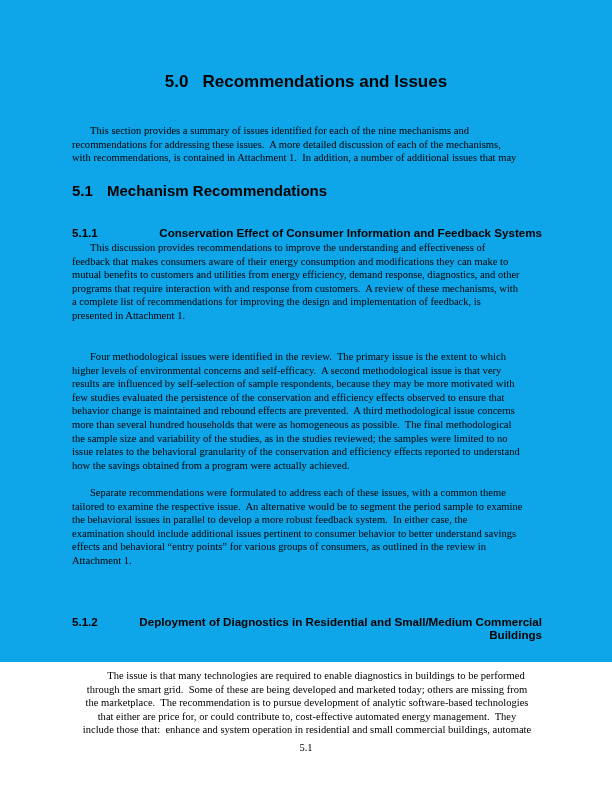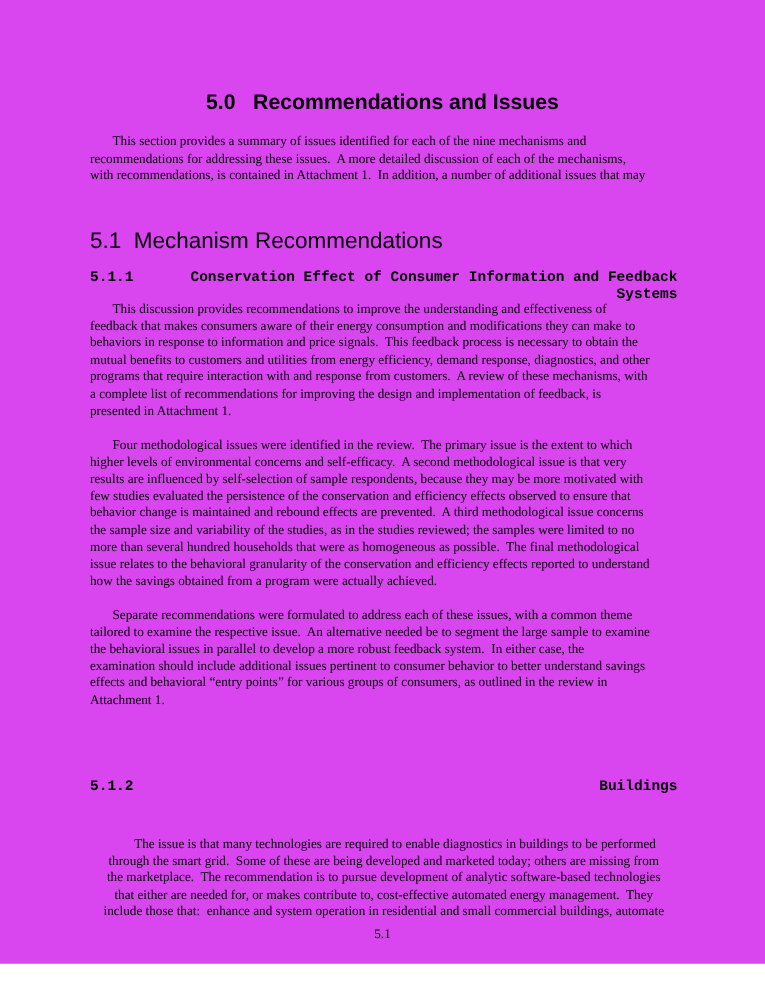--- a/index.html
+++ b/index.html
@@ -1,31 +1,31 @@
 <!DOCTYPE html>
 <html><head>
 <meta charset="utf-8">
 <style>
   html, body { margin: 0; padding: 0; background: #ffffff; }
   body { width: 612px; height: 792px; position: relative; overflow: hidden; }
-  .page { position: absolute; left: 0; top: 0; width: 612px; height: 771px; background: #d946ef; }
+  .page { position: absolute; left: 0; top: 0; width: 612px; height: 662px; background: #0ea5e9; }
   .h1 {
     position: absolute; left: 0; width: 612px; top: 72px; text-align: center;
     font-family: "Liberation Sans", sans-serif; font-weight: bold; font-size: 17px; color: #000;
     white-space: pre;
   }
   .h1 .num { margin-right: 14px; }
   .h2 {
     position: absolute; left: 72px; font-family: "Liberation Sans", sans-serif;
-    font-weight: normal; font-size: 18px; color: #000;
+    font-weight: bold; font-size: 15px; color: #000;
   }
   .h2 .num { display: inline-block; width: 35px; }
   .h3 {
-    position: absolute; left: 72px; width: 470px; font-family: Liberation Mono, monospace;
-    font-weight: bold; font-size: 11.6px; color: #000; line-height: 13px;
+    position: absolute; left: 72px; width: 470px; font-family: Liberation Sans, sans-serif;
+    font-weight: bold; font-size: 11.6px; color: #000; line-height: 13px; margin-top: 10px;
   }
   .h3 .num { position: absolute; left: 0; top: 0; }
   .h3 .txt { display: block; margin-left: 48px; text-align: right; }
   .para {
     position: absolute; left: 72px; width: 470px;
     font-family: "Liberation Serif", serif; font-size: 10.55px; line-height: 13.6px; color: #000;
   }
   .para .line { display: block; white-space: pre; height: 13.6px; }
   .para .line.first { text-indent: 18px; }
   .footer {
@@ -33,74 +33,74 @@
     font-family: "Liberation Serif", serif; font-size: 10.5px; color: #000;
   }
 </style>
 </head>
 <body>
 
 <div class="page">
 
   <div class="h1"><span class="num">5.0</span><span>Recommendations and Issues</span></div>
 
-  <div class="para" style="top:107px;">
+  <div class="para" style="top:124px;">
     <span class="line first">This section provides a summary of issues identified for each of the nine mechanisms and</span>
     <span class="line">recommendations for addressing these issues.  A more detailed discussion of each of the mechanisms,</span>
     <span class="line">with recommendations, is contained in Attachment 1.  In addition, a number of additional issues that may</span>
   </div>
 
   <div class="h2" style="top:182px;">
     <span class="num">5.1</span><span>Mechanism Recommendations</span>
   </div>
 
   <div class="h3" style="top:216px;">
     <span class="num">5.1.1</span>
     <span class="txt">Conservation Effect of Consumer Information and Feedback Systems</span>
   </div>
 
   <div class="para" style="top:241px;">
     <span class="line first">This discussion provides recommendations to improve the understanding and effectiveness of</span>
     <span class="line">feedback that makes consumers aware of their energy consumption and modifications they can make to</span>
-    <span class="line">behaviors in response to information and price signals.  This feedback process is necessary to obtain the</span>
     <span class="line">mutual benefits to customers and utilities from energy efficiency, demand response, diagnostics, and other</span>
     <span class="line">programs that require interaction with and response from customers.  A review of these mechanisms, with</span>
     <span class="line">a complete list of recommendations for improving the design and implementation of feedback, is</span>
     <span class="line">presented in Attachment 1.</span>
   </div>
 
   <div class="para" style="top:350px;">
     <span class="line first">Four methodological issues were identified in the review.  The primary issue is the extent to which</span>
     <span class="line">higher levels of environmental concerns and self-efficacy.  A second methodological issue is that very</span>
     <span class="line">results are influenced by self-selection of sample respondents, because they may be more motivated with</span>
     <span class="line">few studies evaluated the persistence of the conservation and efficiency effects observed to ensure that</span>
     <span class="line">behavior change is maintained and rebound effects are prevented.  A third methodological issue concerns</span>
+    <span class="line">more than several hundred households that were as homogeneous as possible.  The final methodological</span>
     <span class="line">the sample size and variability of the studies, as in the studies reviewed; the samples were limited to no</span>
-    <span class="line">more than several hundred households that were as homogeneous as possible.  The final methodological</span>
     <span class="line">issue relates to the behavioral granularity of the conservation and efficiency effects reported to understand</span>
     <span class="line">how the savings obtained from a program were actually achieved.</span>
   </div>
 
   <div class="para" style="top:486px;">
     <span class="line first">Separate recommendations were formulated to address each of these issues, with a common theme</span>
-    <span class="line">tailored to examine the respective issue.  An alternative needed be to segment the large sample to examine</span>
+    <span class="line">tailored to examine the respective issue.  An alternative would be to segment the period sample to examine</span>
     <span class="line">the behavioral issues in parallel to develop a more robust feedback system.  In either case, the</span>
     <span class="line">examination should include additional issues pertinent to consumer behavior to better understand savings</span>
     <span class="line">effects and behavioral “entry points” for various groups of consumers, as outlined in the review in</span>
     <span class="line">Attachment 1.</span>
   </div>
 
-  <div class="h3" style="top:623px;">
+  <div class="h3" style="top:605px;">
     <span class="num">5.1.2</span>
+    <span class="txt">Deployment of Diagnostics in Residential and Small/Medium Commercial</span>
     <span class="txt">Buildings</span>
   </div>
 
   <div class="para" style="top:669px;text-align:center;">
     <span class="line first">The issue is that many technologies are required to enable diagnostics in buildings to be performed</span>
     <span class="line">through the smart grid.  Some of these are being developed and marketed today; others are missing from</span>
     <span class="line">the marketplace.  The recommendation is to pursue development of analytic software-based technologies</span>
-    <span class="line">that either are needed for, or makes contribute to, cost-effective automated energy management.  They</span>
+    <span class="line">that either are price for, or could contribute to, cost-effective automated energy management.  They</span>
     <span class="line">include those that:  enhance and system operation in residential and small commercial buildings, automate</span>
   </div>
 
   <div class="footer">5.1</div>
 
 </div>
 
 </body></html>

